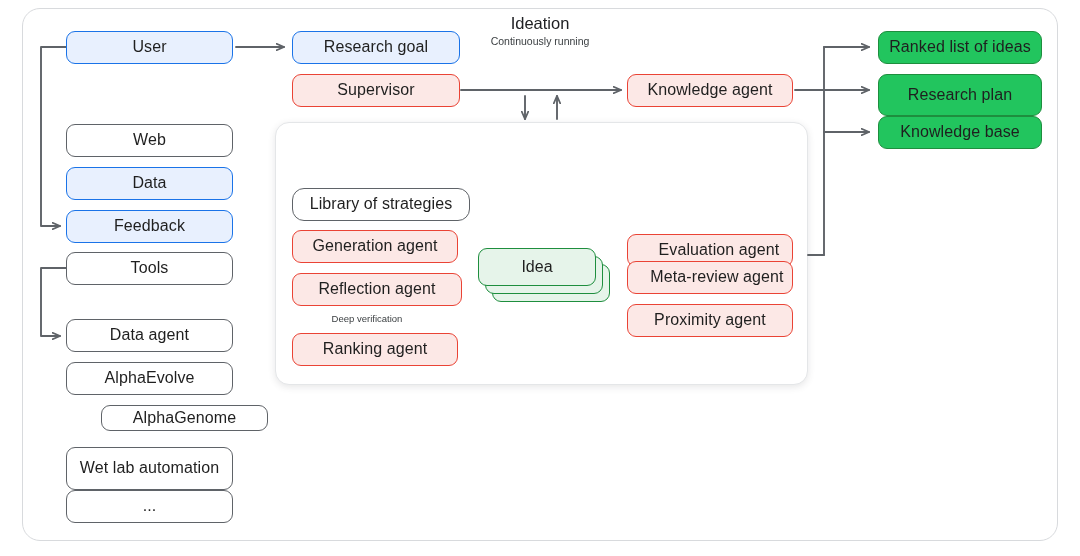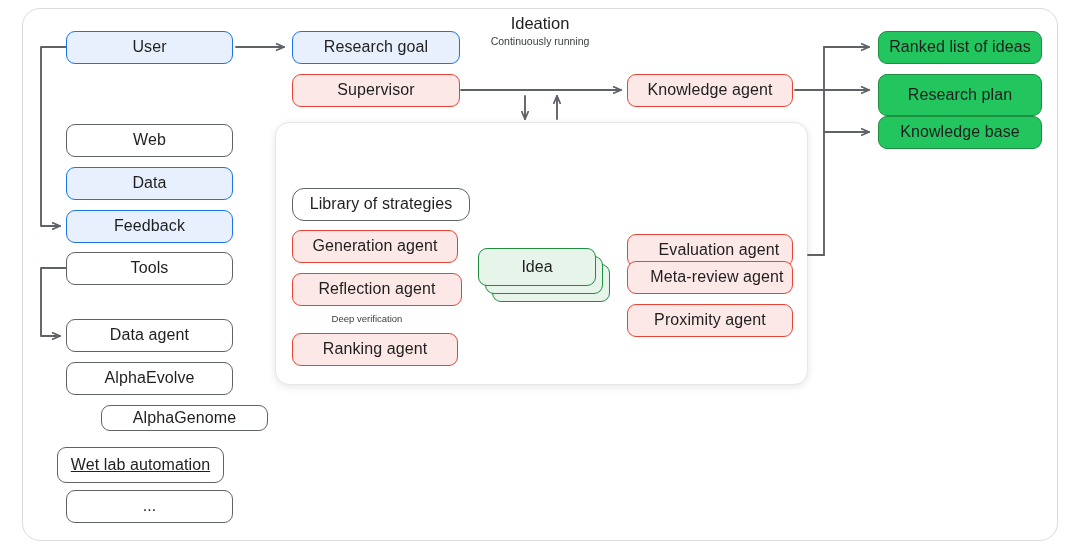--- a/index.html
+++ b/index.html
@@ -138,21 +138,21 @@
   <div id="ideation-sub">Continuously running</div>
 
   <div class="node n-blue" style="left:66px;  top:31px;  width:167px; height:33px;">User</div>
   <div class="node n-plain" style="left:66px;  top:124px; width:167px; height:33px;">Web</div>
   <div class="node n-blue" style="left:66px;  top:167px; width:167px; height:33px;">Data</div>
   <div class="node n-blue" style="left:66px;  top:210px; width:167px; height:33px;">Feedback</div>
   <div class="node n-plain" style="left:66px;  top:252px; width:167px; height:33px;">Tools</div>
   <div class="node n-plain" style="left:66px;  top:319px; width:167px; height:33px;">Data agent</div>
   <div class="node n-plain" style="left:66px;  top:362px; width:167px; height:33px;">AlphaEvolve</div>
   <div class="node n-plain" style="left:66px;  top:405px; width:167px; height:26px;margin-left:35px;">AlphaGenome</div>
-  <div class="node n-plain" style="left:57px;  top:447px; width:167px; height:36px;text-decoration:underline;">Wet lab automation</div>
+  <div class="node n-plain" style="left:66px;  top:447px; width:167px; height:43px;">Wet lab automation</div>
   <div class="node n-plain" style="left:66px;  top:490px; width:167px; height:33px;">...</div>
 
   <div class="node n-blue" style="left:292px; top:31px; width:168px; height:33px;">Research goal</div>
   <div class="node n-red" style="left:292px; top:74px; width:168px; height:33px;">Supervisor</div>
   <div class="node n-red" style="left:627px; top:74px; width:166px; height:33px;">Knowledge agent</div>
 
   <div class="node n-plain" style="left:292px; top:188px; width:178px; height:33px;border-radius:12px;">Library of strategies</div>
   <div class="node n-red" style="left:292px; top:230px; width:166px; height:33px;">Generation agent</div>
   <div class="node n-red" style="left:292px; top:273px; width:170px; height:33px;">Reflection agent</div>
   <div class="caption" style="left:284px; top:313px; width:166px;">Deep verification</div>

